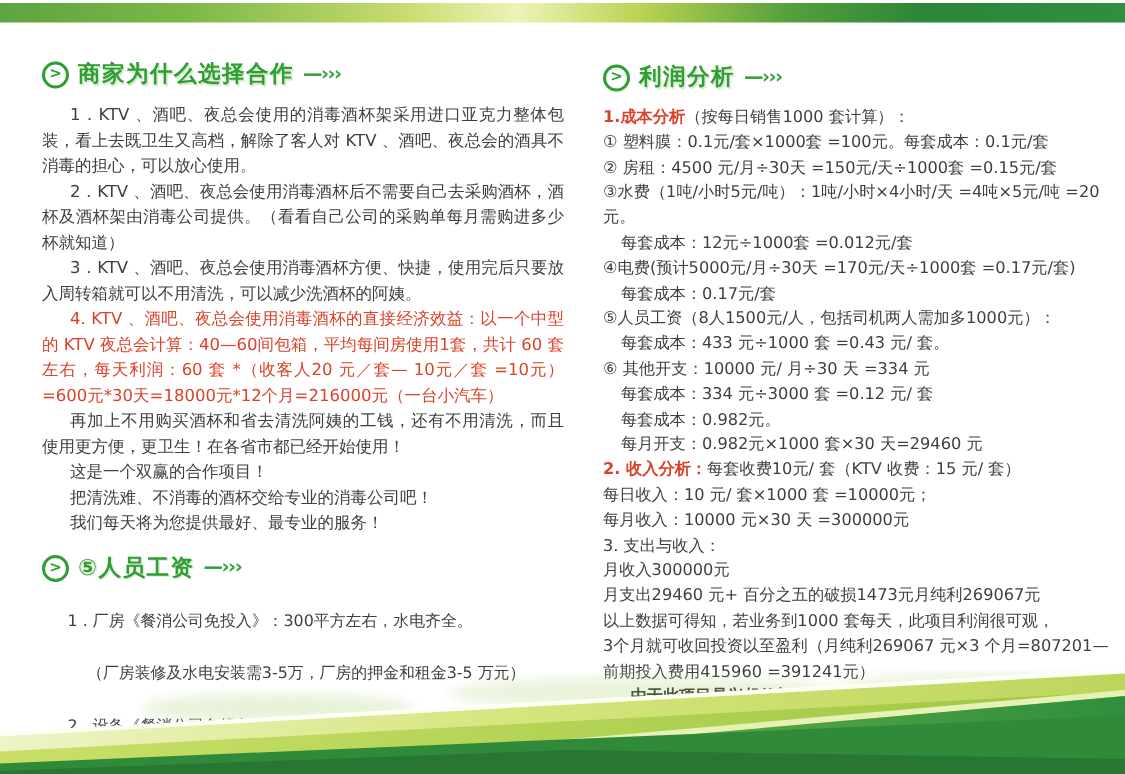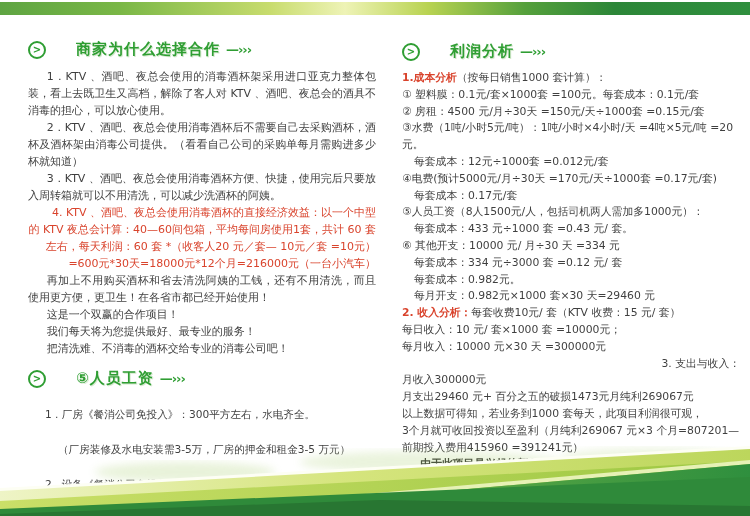--- a/index.html
+++ b/index.html
@@ -18,25 +18,24 @@
   .col.right{top:42px;left:402px;width:338px;}
   .h{display:flex;align-items:center;gap:6px;margin:0 0 9px 0;}
   .circ{
     width:14px;height:14px;border:2px solid #2f9e33;border-radius:50%;
     color:#2f9e33;font-size:10px;font-weight:bold;line-height:14px;
     text-align:center;background:#fff;flex:0 0 auto;
   }
   .htxt{
     color:#2f9e33;font-weight:bold;font-size:15px;letter-spacing:1px;
     text-shadow:1px 1px 0 #d7ead0;
-    margin-left:24px;
   }
   .harrow{color:#2f9e33;font-weight:bold;font-size:13px;letter-spacing:-1px;}
   .para{font-size:11px;line-height:17px;color:#3f3f3f;text-indent:1.7em;margin:0;text-align:justify;}
-  .red{color:#d9432c;text-align:right;}
+  .red{color:#d9432c;}
   .iline{font-size:11px;line-height:17px;color:#3f3f3f;padding-left:1.7em;margin:0;}
   .sec2{margin-top:12px;}
   .brow{font-size:10.6px;line-height:18px;color:#3f3f3f;margin:17px;}
   .brow.ind{padding-left:13px;}
   .rline{font-size:10.8px;line-height:16.8px;color:#3f3f3f;margin:0;}
   .rline.ind{padding-left:12px;}
   .rline.bold{font-weight:bold;color:#252525;}
   .rline .lbl{font-weight:bold;}
   .rline.indent1{text-indent:1.7em;}
   .deco{position:absolute;left:0;bottom:0;width:750px;height:96px;display:block;}
@@ -51,22 +50,22 @@
     <span class="circ">&gt;</span>
     <span class="htxt">商家为什么选择合作</span>
     <span class="harrow">—›››</span>
   </div>
   <p class="para">1．KTV 、酒吧、夜总会使用的消毒酒杯架采用进口亚克力整体包装，看上去既卫生又高档，解除了客人对 KTV 、酒吧、夜总会的酒具不消毒的担心，可以放心使用。</p>
   <p class="para">2．KTV 、酒吧、夜总会使用消毒酒杯后不需要自己去采购酒杯，酒杯及酒杯架由消毒公司提供。（看看自己公司的采购单每月需购进多少杯就知道）</p>
   <p class="para">3．KTV 、酒吧、夜总会使用消毒酒杯方便、快捷，使用完后只要放入周转箱就可以不用清洗，可以减少洗酒杯的阿姨。</p>
   <p class="para red">4. KTV 、酒吧、夜总会使用消毒酒杯的直接经济效益：以一个中型的 KTV 夜总会计算：40—60间包箱，平均每间房使用1套，共计 60 套左右，每天利润：60 套 *（收客人20 元／套— 10元／套 =10元）=600元*30天=18000元*12个月=216000元（一台小汽车）</p>
   <p class="para">再加上不用购买酒杯和省去清洗阿姨的工钱，还有不用清洗，而且使用更方便，更卫生！在各省市都已经开始使用！</p>
   <p class="iline">这是一个双赢的合作项目！</p>
+  <p class="iline">把清洗难、不消毒的酒杯交给专业的消毒公司吧！</p>
   <p class="iline">我们每天将为您提供最好、最专业的服务！</p>
-  <p class="iline">把清洗难、不消毒的酒杯交给专业的消毒公司吧！</p>
 
   <div class="h sec2">
     <span class="circ">&gt;</span>
     <span class="htxt">⑤人员工资</span>
     <span class="harrow">—›››</span>
   </div>
   <p class="brow">1 . 厂房《餐消公司免投入》：300平方左右，水电齐全。</p>
   <p class="brow ind">（厂房装修及水电安装需3-5万，厂房的押金和租金3-5 万元）</p>
   <p class="brow">2 . 设备《餐消公司免投入》：定做酒杯及酒杯架的清洗消毒流水线8万左右。</p>
   <p class="brow ind">封口机2 台700 元 热收缩机1 台3500 元。(如用自动包装机需3.5 万元左右)</p>

